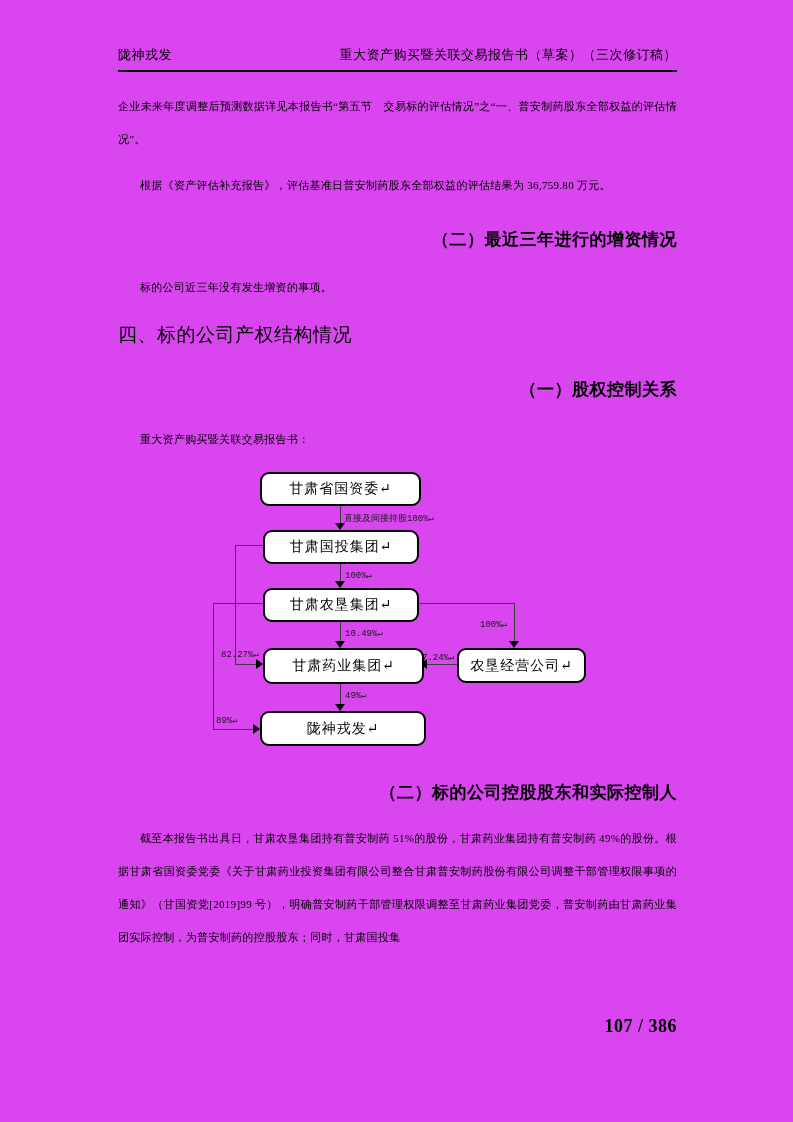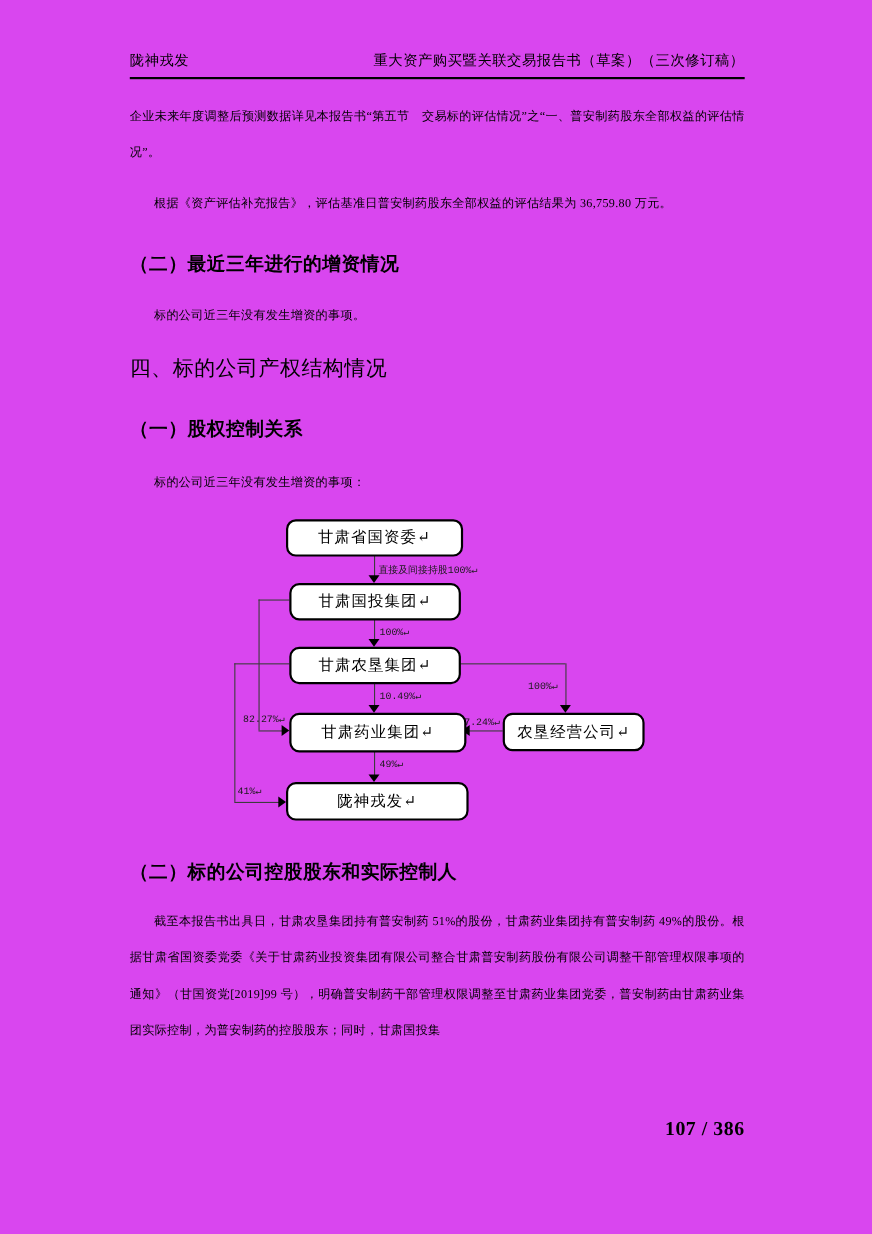--- a/index.html
+++ b/index.html
@@ -14,21 +14,21 @@
     display:flex; justify-content:space-between; align-items:flex-end;
     padding-top:46px; padding-bottom:6px; border-bottom:2.5px solid #000;
     font-size:13px; letter-spacing:0.5px;
   }
 
   .body-para { font-size:11px; line-height:33px; text-align:justify; letter-spacing:0.3px; }
   .indent { text-indent:2em; }
 
   .h-sub {
     font-family:"Liberation Sans","DejaVu Sans",sans-serif;
-    font-weight:700; font-size:17px; letter-spacing:0.5px;
+    font-weight:700; font-size:17px; letter-spacing:0.5px;text-align:right;
   }
   .h-main {
     font-family:"Liberation Sans","DejaVu Sans",sans-serif;
     font-weight:400; font-size:19px; letter-spacing:0.5px;
   }
 
   .p1 { margin:18px 0 0; }
   .p2 { margin:13px 0 0; }
   .h-a { margin:26px 0 0; }
   .p3 { margin:20px 0 0; }
@@ -74,21 +74,21 @@
     <p class="body-para p2 indent">根据《资产评估补充报告》，评估基准日普安制药股东全部权益的评估结果为 36,759.80 万元。</p>
 
     <div class="h-sub h-a">（二）最近三年进行的增资情况</div>
 
     <p class="body-para p3 indent">标的公司近三年没有发生增资的事项。</p>
 
     <div class="h-main h-m">四、标的公司产权结构情况</div>
 
     <div class="h-sub h-b">（一）股权控制关系</div>
 
-    <p class="body-para p4 indent">标的公司近三年没有发生增资的事项：</p>
+    <p class="body-para p4 indent">重大资产购买暨关联交易报告书：</p>
 
     <div class="diagram">
 
       <div class="dline v" style="left:222px;top:30px;height:22px"></div>
       <div class="dline v" style="left:222px;top:88px;height:22px"></div>
       <div class="dline v" style="left:222px;top:146px;height:24px"></div>
       <div class="dline v" style="left:222px;top:208px;height:25px"></div>
 
       <div class="dline h" style="left:297px;top:131px;width:99px"></div>
       <div class="dline v" style="left:396px;top:131px;height:39px"></div>
@@ -112,21 +112,21 @@
       <div class="arr right" style="left:135px;top:252px"></div>
       <div class="arr left" style="left:302px;top:187px"></div>
 
       <div class="dlabel" style="left:226px;top:40px">直接及间接持股100%↵</div>
       <div class="dlabel" style="left:227px;top:98px">100%↵</div>
       <div class="dlabel" style="left:227px;top:156px">10.49%↵</div>
       <div class="dlabel" style="left:103px;top:177px">82.27%↵</div>
       <div class="dlabel" style="left:362px;top:147px">100%↵</div>
       <div class="dlabel" style="left:304px;top:180px">7.24%↵</div>
       <div class="dlabel" style="left:227px;top:218px">49%↵</div>
-      <div class="dlabel" style="left:98px;top:243px">41%↵</div>
+      <div class="dlabel" style="left:98px;top:243px">89%↵</div>
 
       <div class="dnode" style="left:142px;top:0;width:157px;height:30px">甘肃省国资委↵</div>
       <div class="dnode" style="left:145px;top:58px;width:152px;height:30px">甘肃国投集团↵</div>
       <div class="dnode" style="left:145px;top:116px;width:152px;height:30px">甘肃农垦集团↵</div>
       <div class="dnode" style="left:145px;top:176px;width:157px;height:32px">甘肃药业集团↵</div>
       <div class="dnode" style="left:142px;top:239px;width:162px;height:31px">陇神戎发↵</div>
       <div class="dnode" style="left:339px;top:176px;width:125px;height:31px">农垦经营公司↵</div>
     </div>
 
     <div class="h-sub h-c">（二）标的公司控股股东和实际控制人</div>

